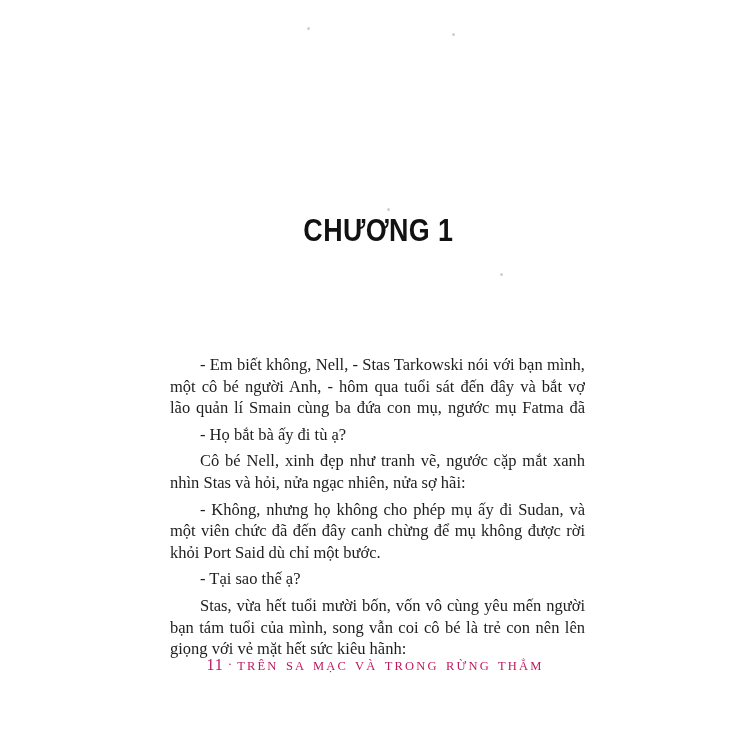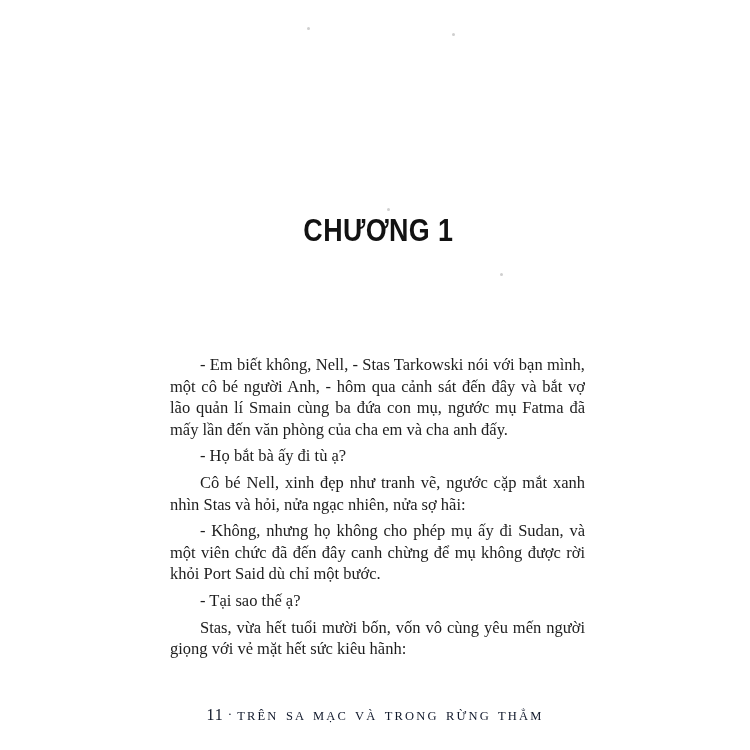--- a/index.html
+++ b/index.html
@@ -51,25 +51,25 @@
     overflow: hidden;
     text-align: left;
   }
   .line.just {
     text-align: justify;
     text-align-last: justify;
   }
   .line.indent { text-indent: 30px; }
   .footer {
     position: absolute;
-    top: 706px;
+    top: 656px;
     left: 0;
     width: 750px;
     text-align: center;
-    color: #0f172a;
+    color: #be185d;
     white-space: nowrap;
   }
   .footer .page-num {
     font-size: 16px;
     letter-spacing: 1px;
   }
   .footer .sep {
     font-size: 13px;
     margin: 0 5px 0 4px;
     vertical-align: 2px;
@@ -91,41 +91,41 @@
 </head>
 <body>
 
 <div class="page">
 
   <h1 class="heading"><span class="heading-text">CHƯƠNG 1</span></h1>
 
   <div class="body-text">
       <div class="para">
         <div class="line indent just">- Em biết không, Nell, - Stas Tarkowski nói với bạn mình,</div>
-        <div class="line just">một cô bé người Anh, - hôm qua cảnh sát đến đây và bắt vợ</div>
+        <div class="line just">một cô bé người Anh, - hôm qua tuổi sát đến đây và bắt vợ</div>
         <div class="line just">lão quản lí Smain cùng ba đứa con mụ, ngước mụ Fatma đã</div>
-        <div class="line">mấy lần đến văn phòng của cha em và cha anh đấy.</div>
       </div>
       <div class="para">
         <div class="line indent">- Họ bắt bà ấy đi tù ạ?</div>
       </div>
       <div class="para">
         <div class="line indent just">Cô bé Nell, xinh đẹp như tranh vẽ, ngước cặp mắt xanh</div>
         <div class="line">nhìn Stas và hỏi, nửa ngạc nhiên, nửa sợ hãi:</div>
       </div>
       <div class="para">
         <div class="line indent just">- Không, nhưng họ không cho phép mụ ấy đi Sudan, và</div>
         <div class="line just">một viên chức đã đến đây canh chừng để mụ không được rời</div>
         <div class="line">khỏi Port Said dù chỉ một bước.</div>
       </div>
       <div class="para">
         <div class="line indent">- Tại sao thế ạ?</div>
       </div>
       <div class="para">
         <div class="line indent just">Stas, vừa hết tuổi mười bốn, vốn vô cùng yêu mến người</div>
+        <div class="line just">bạn tám tuổi của mình, song vẫn coi cô bé là trẻ con nên lên</div>
         <div class="line">giọng với vẻ mặt hết sức kiêu hãnh:</div>
       </div>
     </div>
 
   <div class="footer">
     <span class="page-num">11</span><span class="sep">·</span><span class="book-title">TRÊN SA MẠC VÀ TRONG RỪNG THẲM</span>
   </div>
 
 <div class="speck" style="left: 307px; top: 27px;"></div>
     <div class="speck" style="left: 452px; top: 33px;"></div>

